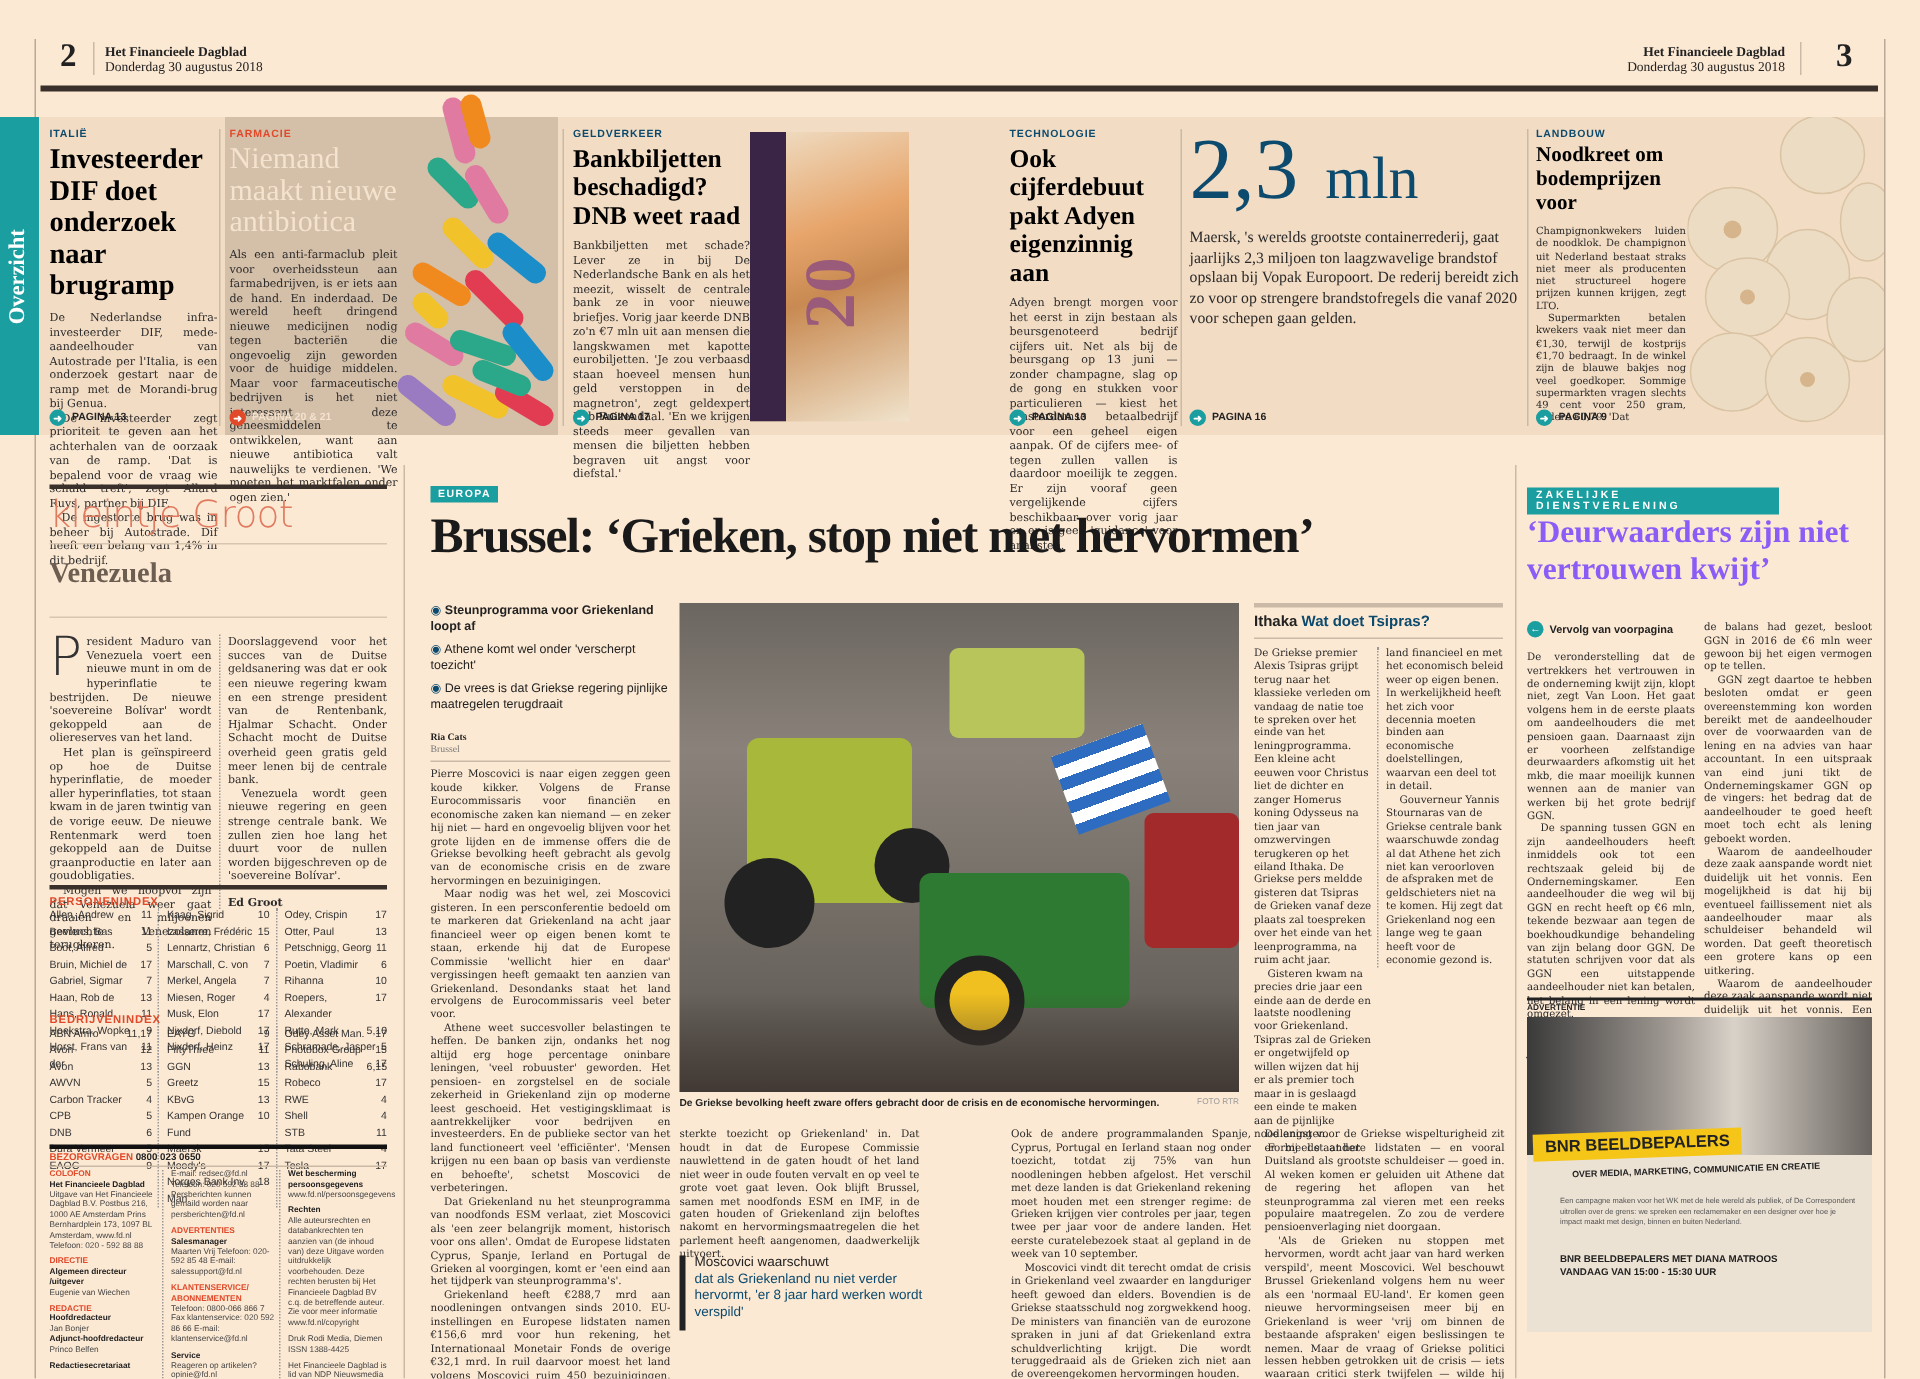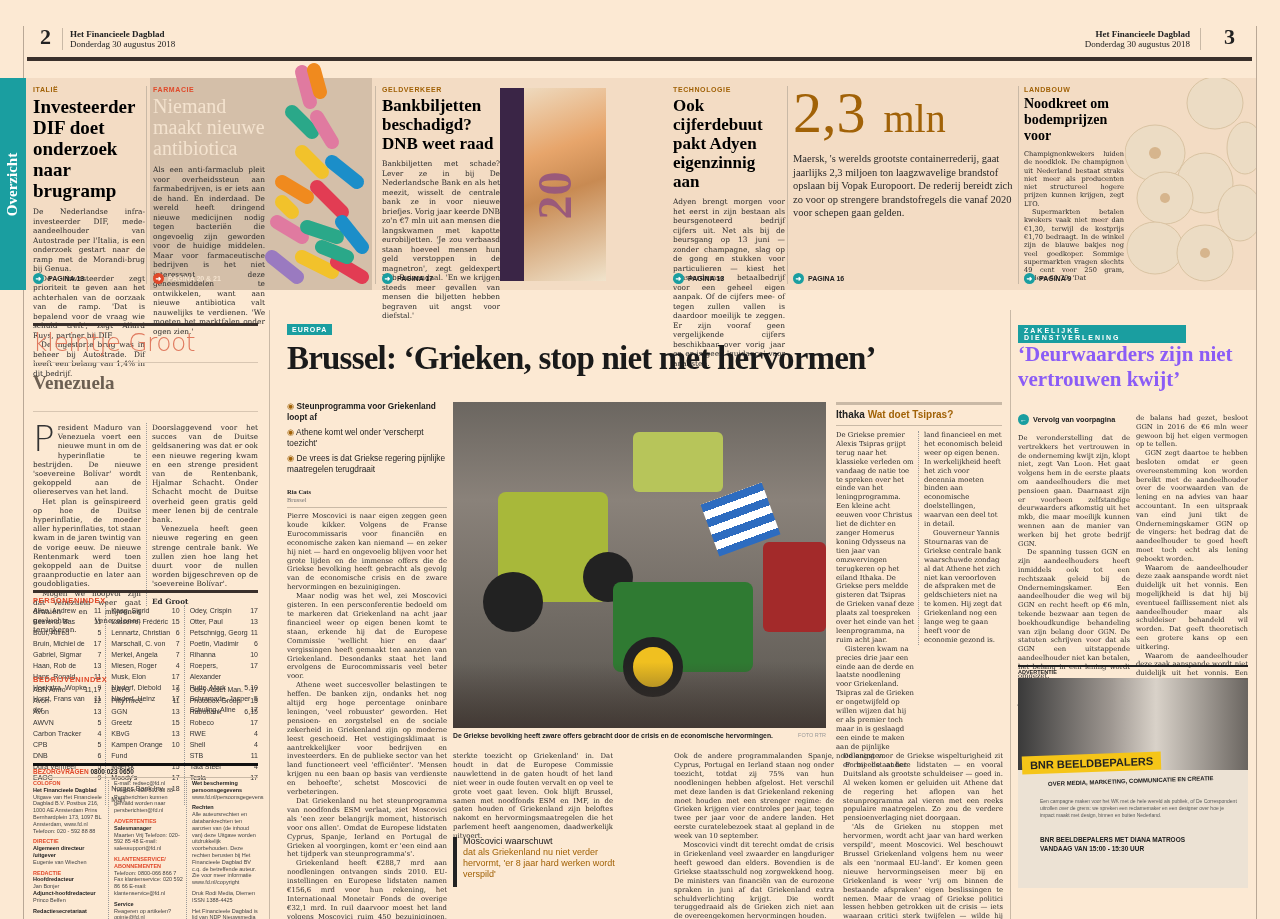--- a/index.html
+++ b/index.html
@@ -1,20 +1,20 @@
 <!DOCTYPE html>
 <html><head>
 <meta charset="utf-8">
 <style>
 *{box-sizing:border-box;margin:0;padding:0}
 body{width:1280px;height:919px;background:#fce9d3;font-family:"DejaVu Serif",serif;color:#222;overflow:hidden;position:relative}
 .abs{position:absolute}
 .serif{font-family:"Liberation Serif","DejaVu Serif",serif}
 .sans{font-family:"Liberation Sans","DejaVu Sans",sans-serif}
-.teal{color:#a16207}
+.teal{color:#0c4a6e}
 .red{color:#e0492a}
 .pagenum{font-weight:bold;font-size:22px}
 .mast{font-size:9px;line-height:10px}
 .rule{background:#3a302b;height:4px}
 .kicker{font-family:"Liberation Sans",sans-serif;font-weight:bold;font-size:7px;letter-spacing:0.6px}
 .ov-h{font-family:"Liberation Serif",serif;font-weight:bold;font-size:19px;line-height:21px;color:#000000}
 .ov-b{font-size:7.4px;line-height:9.5px;color:#2a2a2a;text-align:justify}
 .ov-b p{text-indent:0}
 .ov-b p+p{text-indent:8px}
 .pg{display:flex;align-items:center;gap:4px;font-family:"Liberation Sans",sans-serif;font-weight:bold;font-size:7px}
@@ -182,21 +182,21 @@
 <div class="abs" style="left:33px;top:362px;width:225px;height:1px;background:#d8c6b2"></div>
 <div class="abs serif" style="left:33px;top:372px;font-size:19px;font-weight:bold;color:#6c5f52">Venezuela</div>
 <div class="abs" style="left:33px;top:411px;width:225px;height:1px;background:#d8c6b2"></div>
 <div class="abs body-txt" style="left:33px;top:423px;width:108px">
   <p class="first"><span style="float:left;font-family:'DejaVu Sans',sans-serif;font-size:36px;line-height:32px;margin-right:3px;color:#333;font-weight:200">P</span><span>resident Maduro van Venezuela voert een nieuwe munt in om de hyperinflatie te bestrijden. De nieuwe 'soevereine Bolívar' wordt gekoppeld aan de oliereserves van het land.</span></p>
   <p>Het plan is geïnspireerd op hoe de Duitse hyperinflatie, de moeder aller hyperinflaties, tot staan kwam in de jaren twintig van de vorige eeuw. De nieuwe Rentenmark werd toen gekoppeld aan de Duitse graanproductie en later aan goudobligaties.</p>
     <p>Mogen we hoopvol zijn dat Venezuela weer gaat draaien en miljoenen gevluchte Venezolanen terugkeren.</p>
 </div>
 <div class="abs body-txt col-dotted" style="left:146px;top:423px;width:112px">
   <p class="first">Doorslaggevend voor het succes van de Duitse geldsanering was dat er ook een nieuwe regering kwam en een strenge president van de Rentenbank, Hjalmar Schacht. Onder Schacht mocht de Duitse overheid geen gratis geld meer lenen bij de centrale bank.</p>
-    <p>Venezuela heeft geen nieuwe regering en geen strenge centrale bank. We zullen zien hoe lang het duurt voor de nullen worden bijgeschreven op de 'soevereine Bolívar'.</p>
+    <p>Venezuela wordt geen nieuwe regering en geen strenge centrale bank. We zullen zien hoe lang het duurt voor de nullen worden bijgeschreven op de 'soevereine Bolívar'.</p>
   <p class="first" style="margin-top:8px;font-weight:bold">Ed Groot</p>
 </div>
 
 <div class="abs" style="left:33px;top:590px;width:225px;height:3px;background:#3a302b"></div>
 <div class="abs kicker red" style="left:33px;top:596px;font-size:7.5px">PERSONENINDEX</div>
 <div class="abs idx" style="left:33px;top:605px;width:225px;display:flex;gap:4px" id="pidx">
     <div style="flex: 1 1 0%;">
       <div class="row">
         <span>Allen, Andrew</span>
         <span>11</span>

